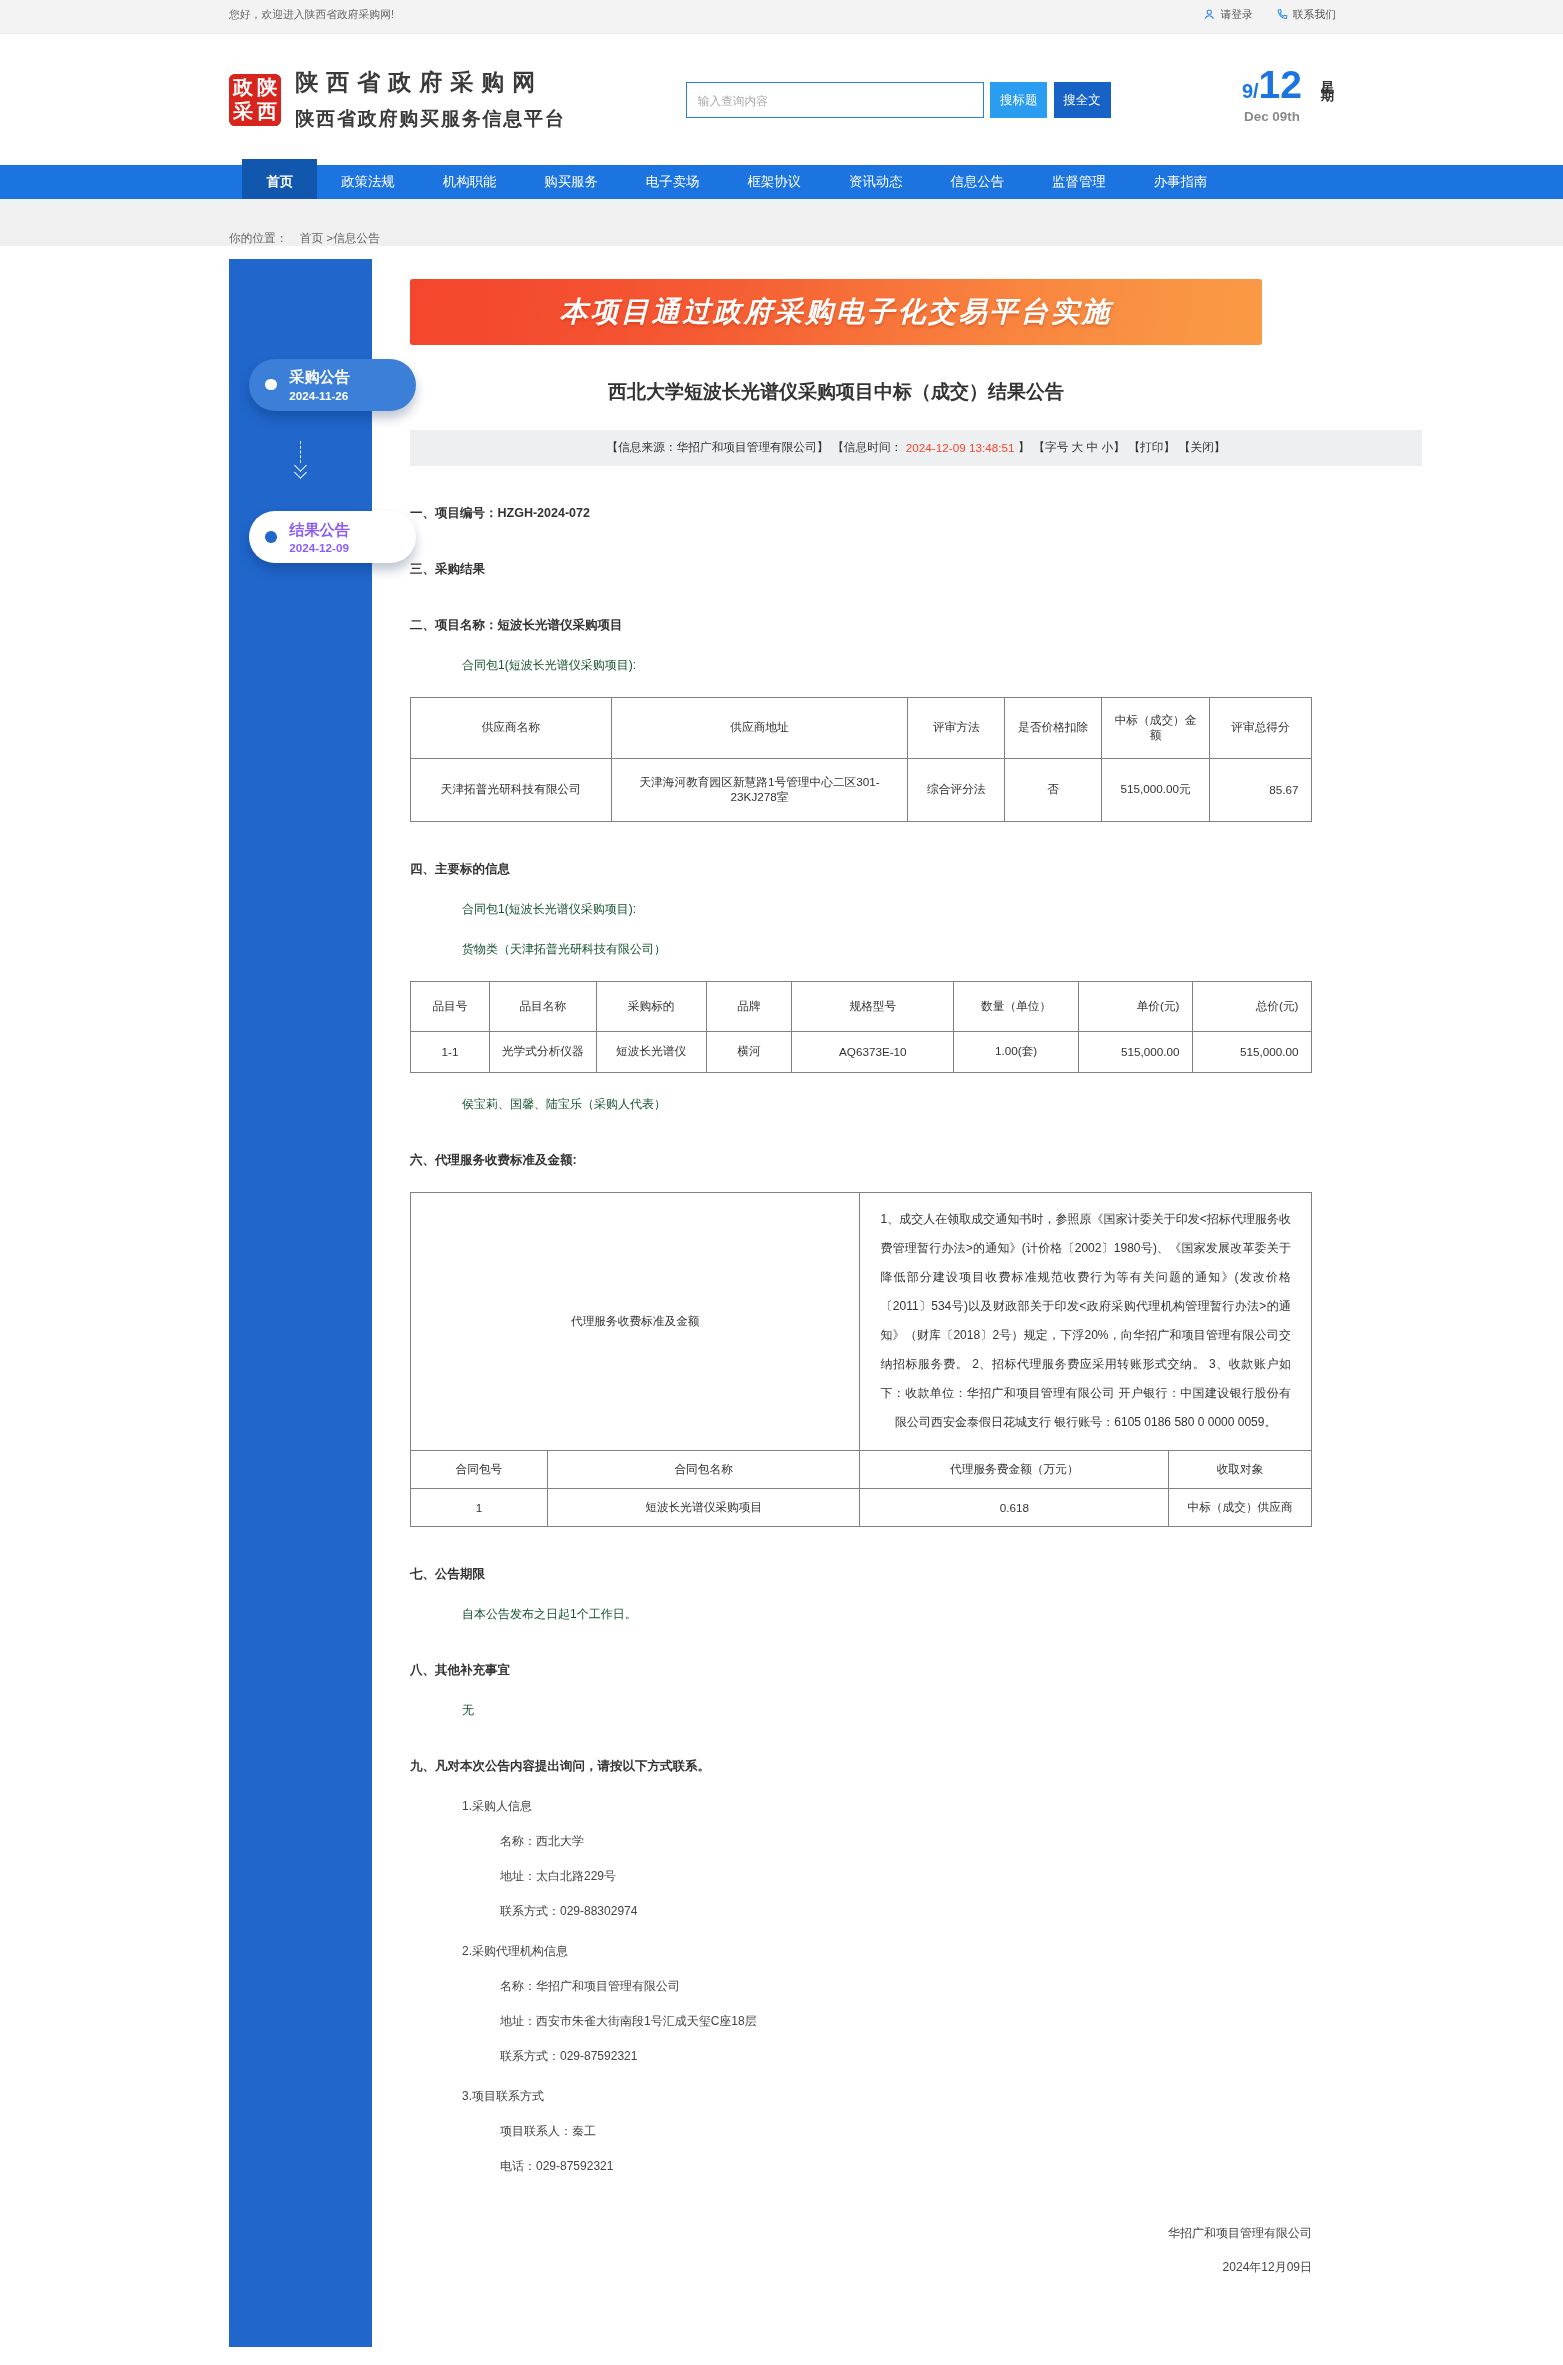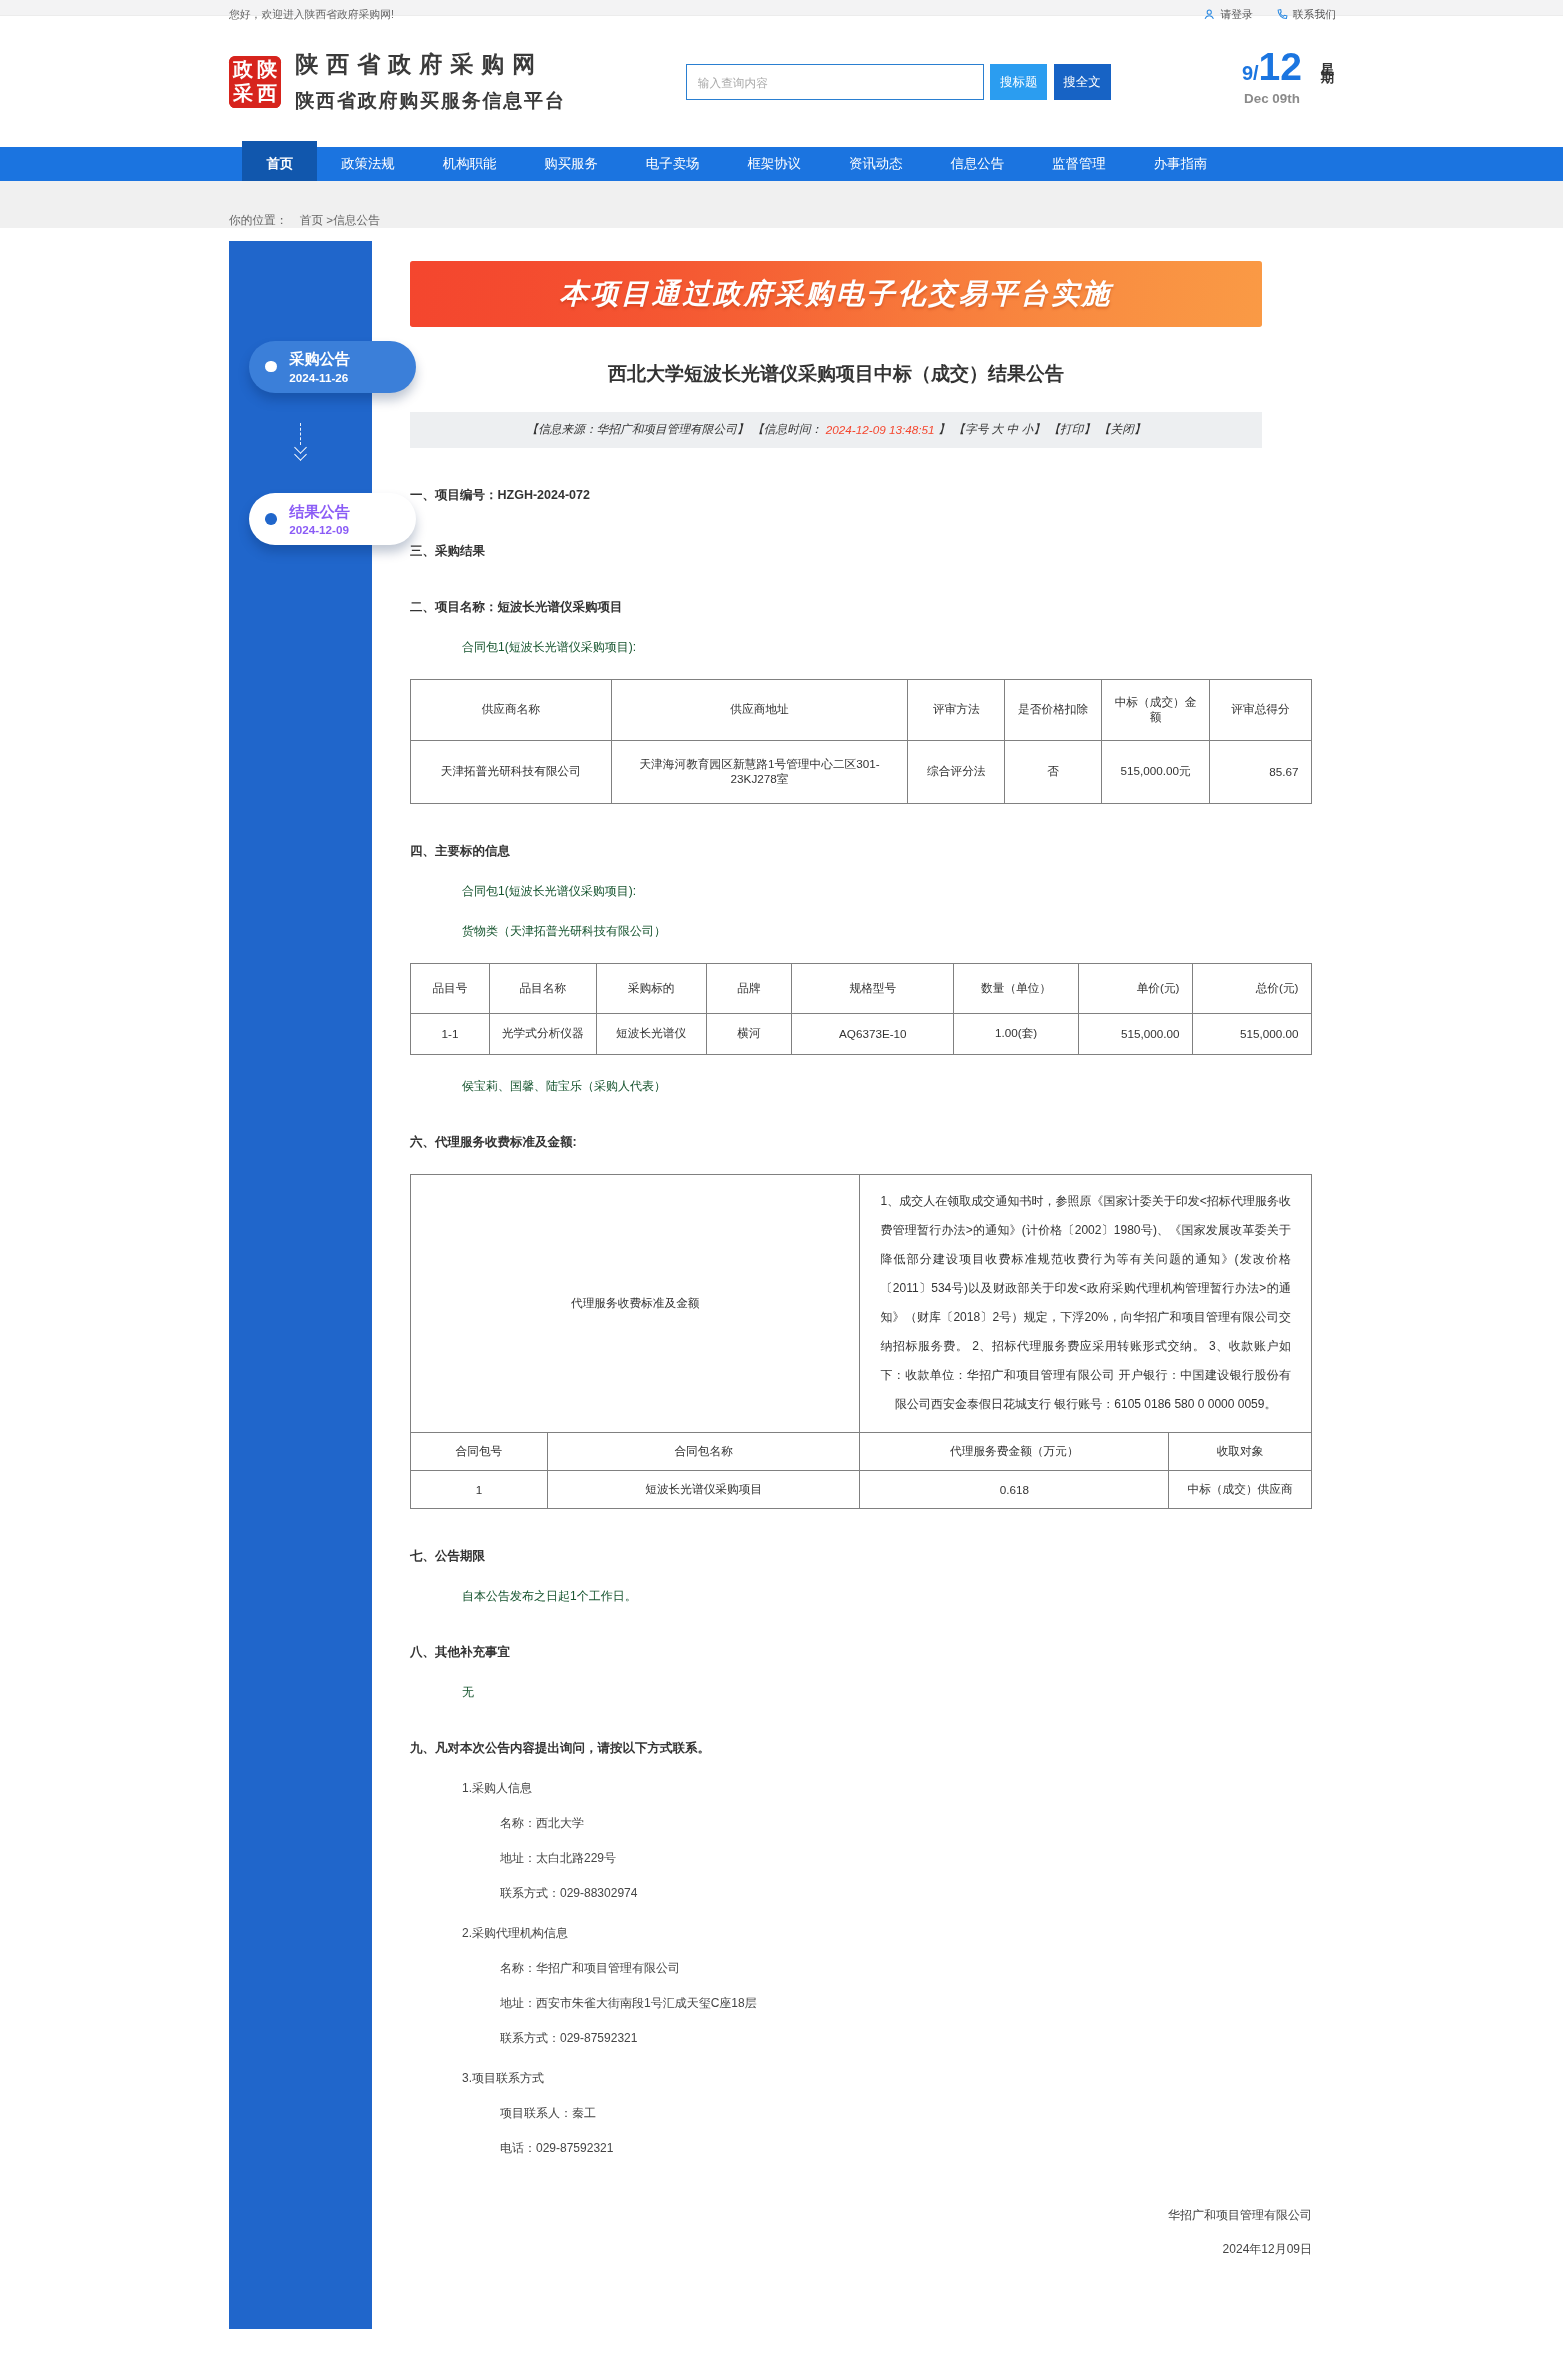--- a/index.html
+++ b/index.html
@@ -1,20 +1,20 @@
 <!DOCTYPE html>
 <html style="font-size:14.3px"><head>
 <meta charset="utf-8">
 <style>
   * { margin:0; padding:0; box-sizing:border-box; }
   body { width:1563px; font-family:"Liberation Sans","DejaVu Sans",sans-serif; background:#fff; color:#333; }
   .shell { width:1107px; margin-left:229px; }
 
   
-  .topbar { background:#f3f3f4; height:16px; border-bottom:0.9px solid #ececec; }
+  .topbar { background:#f3f3f4; height:34px; border-bottom:0.9px solid #ececec; }
   .topbar-in { display:flex; justify-content:space-between; align-items:center; height:29px; }
   .topbar .welcome { font-size:10.8px; color:#666; }
   .top-links { display:flex; align-items:center; gap:23px; }
   .top-link { display:flex; align-items:center; gap:4.5px; font-size:10.8px; color:#555; cursor:pointer; }
   .top-link svg { display:block; }
 
   
   .header { background:#fff; }
   .header-in { display:flex; align-items:center; height:131px; position:relative; }
   .seal { width:52px; height:52px; background:#d7241d; border-radius:6.3px; display:grid; grid-template-columns:1fr 1fr; grid-template-rows:1fr 1fr; padding:2.7px; gap:0.9px; box-shadow:inset 0 0 0 1.8px #d7241d; }
@@ -65,21 +65,21 @@
   .pill-blue .pill-label, .pill-blue .pill-date { color:#fff; }
   .pill-white .pill-label, .pill-white .pill-date { color:#8b5cf6; }
   .tl-arrow { display:flex; flex-direction:column; align-items:center; margin-top:30.5px; }
   .tl-dash { height:21.5px; border-left:1.8px dashed #fff; opacity:.9; }
   .tl-chev { width:9px; height:9px; border-right:1.8px solid #fff; border-bottom:1.8px solid #fff; transform:rotate(45deg); margin-top:-1.8px; }
 
   .main { flex:1; background:#fff; padding:20px 25px 63px 38px; }
   .banner { width:852px; height:66px; border-radius:2.7px; background:linear-gradient(100deg,#f4462e 0%,#f5603380 45%,#fa9a45 100%), linear-gradient(90deg,#f4462e,#fa9a45); display:flex; align-items:center; justify-content:center; }
   .banner span { color:#fff; font-size:28px; font-weight:bold; font-style:italic; letter-spacing:2.7px; text-shadow:0 1.8px 2.7px rgba(160,40,0,.35); }
   .art-title { margin-top:34px; width:852px; text-align:center; font-size:19px; font-weight:bold; color:#333; }
-  .meta { margin-top:25px; width:852px; height:36px; background:#edeff1; display:flex; align-items:center; justify-content:center; font-size:11.7px; color:#333; white-space:nowrap;font-style:italic; }
+  .meta { margin-top:25px; width:1012px; height:36px; background:#edeff1; display:flex; align-items:center; justify-content:center; font-size:11.7px; color:#333; white-space:nowrap; }
   .meta .red { color:#f5472f; }
   .meta span { margin:0 1.8px; }
   .meta .clickable { cursor:pointer; }
 
   .h2 { margin-top:39px; font-size:12.5px; font-weight:bold; color:#333; }
   .note { margin-top:23px; padding-left:52px; font-size:12px; color:#14532d; }
 
   table { border-collapse:collapse; width:902px; margin-top:23px; font-size:11.7px; color:#333; }
   th, td { border:0.9px solid #808080; text-align:center; padding:5.4px 7.2px; font-weight:normal; }
   .t-result th { height:61px; }

